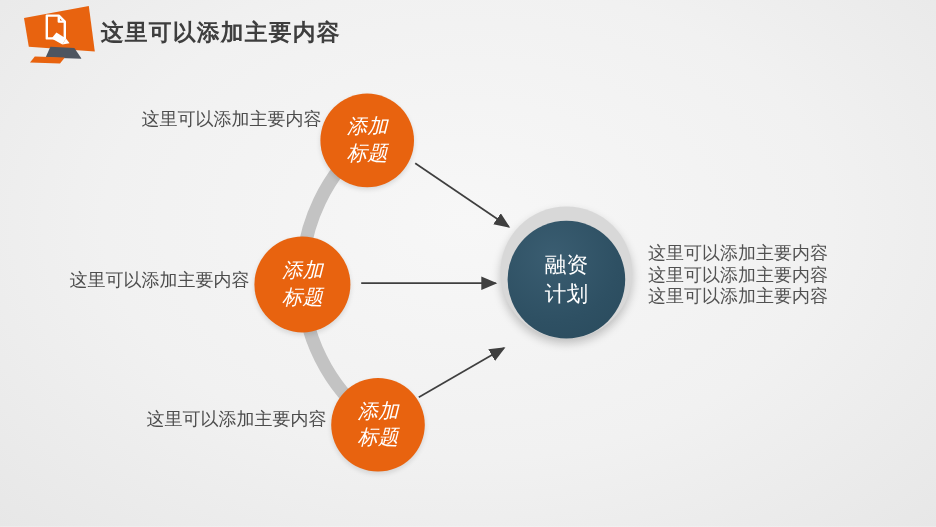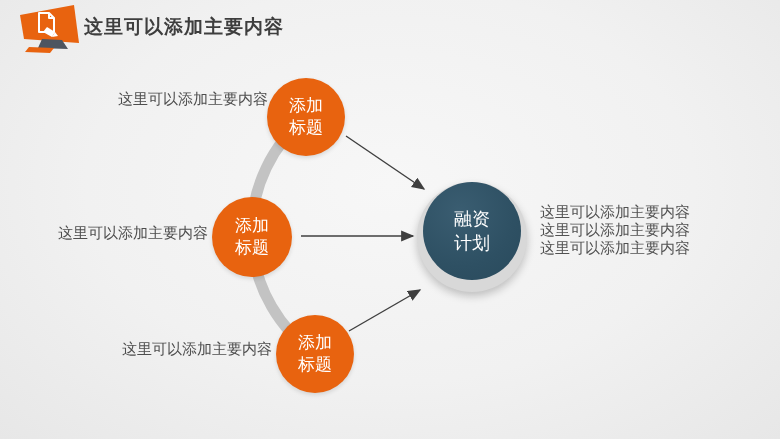--- a/index.html
+++ b/index.html
@@ -15,30 +15,31 @@
     position:absolute;left:84px;top:14px;margin:0;
     font-size:19px;font-weight:bold;color:#3e3e3e;letter-spacing:1px;
   }
   
   .connectors{position:absolute;left:0;top:0;width:780px;height:439px;}
   
   .node{
     position:absolute;border-radius:50%;background:#e8630f;
     display:flex;align-items:center;justify-content:center;text-align:right;
     box-shadow:0 2px 4px rgba(0,0,0,0.12);
+    font-style:italic;
   }
   .node span{display:block;color:#ffffff;font-size:17px;line-height:22px;}
   .node1{left:267px;top:78px;width:78px;height:78px;}
   .node2{left:212px;top:197px;width:80px;height:80px;}
   .node3{left:276px;top:315px;width:78px;height:78px;}
   
   .center-ring{
-    position:absolute;left:417px;top:182px;width:110px;height:110px;border-radius:50%;
+    position:absolute;left:417px;top:172px;width:110px;height:110px;border-radius:50%;
     background:#d8d8d8;box-shadow:0 4px 8px rgba(0,0,0,0.22);
-    display:flex;align-items:flex-start;justify-content:center;
+    display:flex;align-items:flex-end;justify-content:center;
   }
   .center-core{
     width:98px;height:98px;border-radius:50%;
     background:radial-gradient(circle at 38% 30%, #3a5d71 0%, #2e5063 60%, #294a5c 100%);
     display:flex;align-items:center;justify-content:center;text-align:center;
   }
   .center-core span{display:block;color:#ffffff;font-size:18px;font-weight:500;line-height:24px;}
   
   .note{position:absolute;font-size:15px;color:#4d4d4d;white-space:nowrap;}
   .noteL{text-align:right;}

